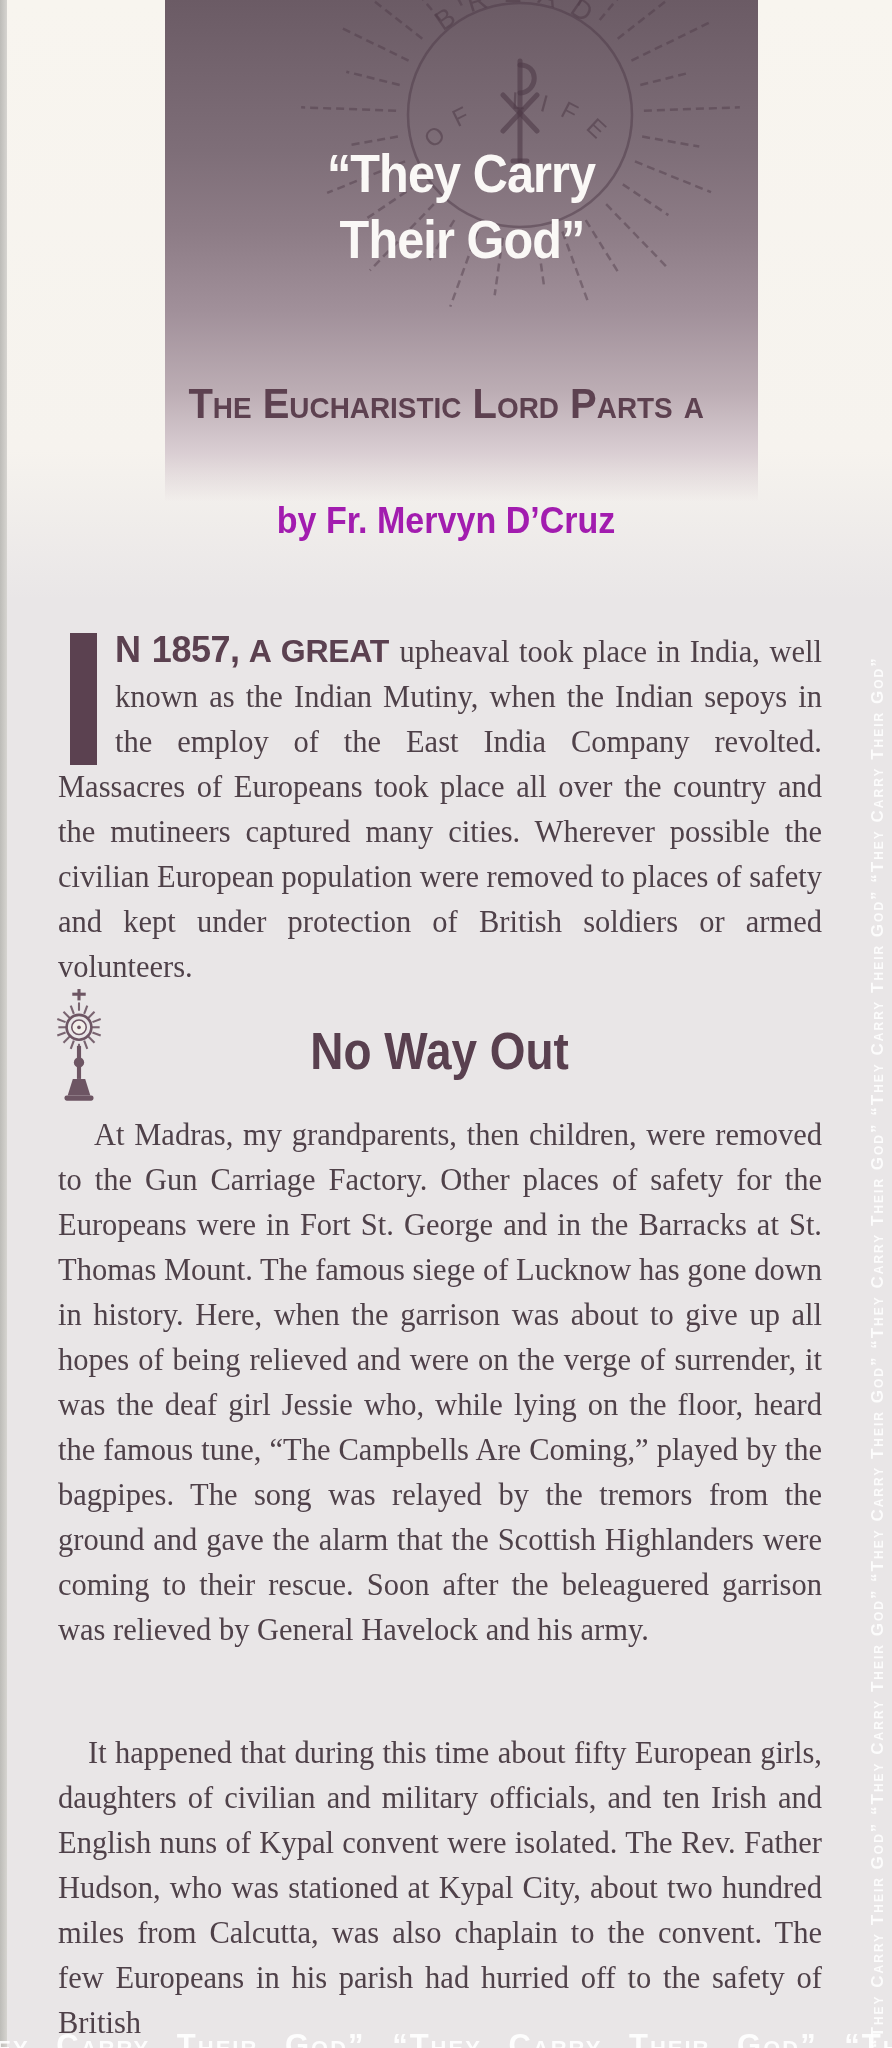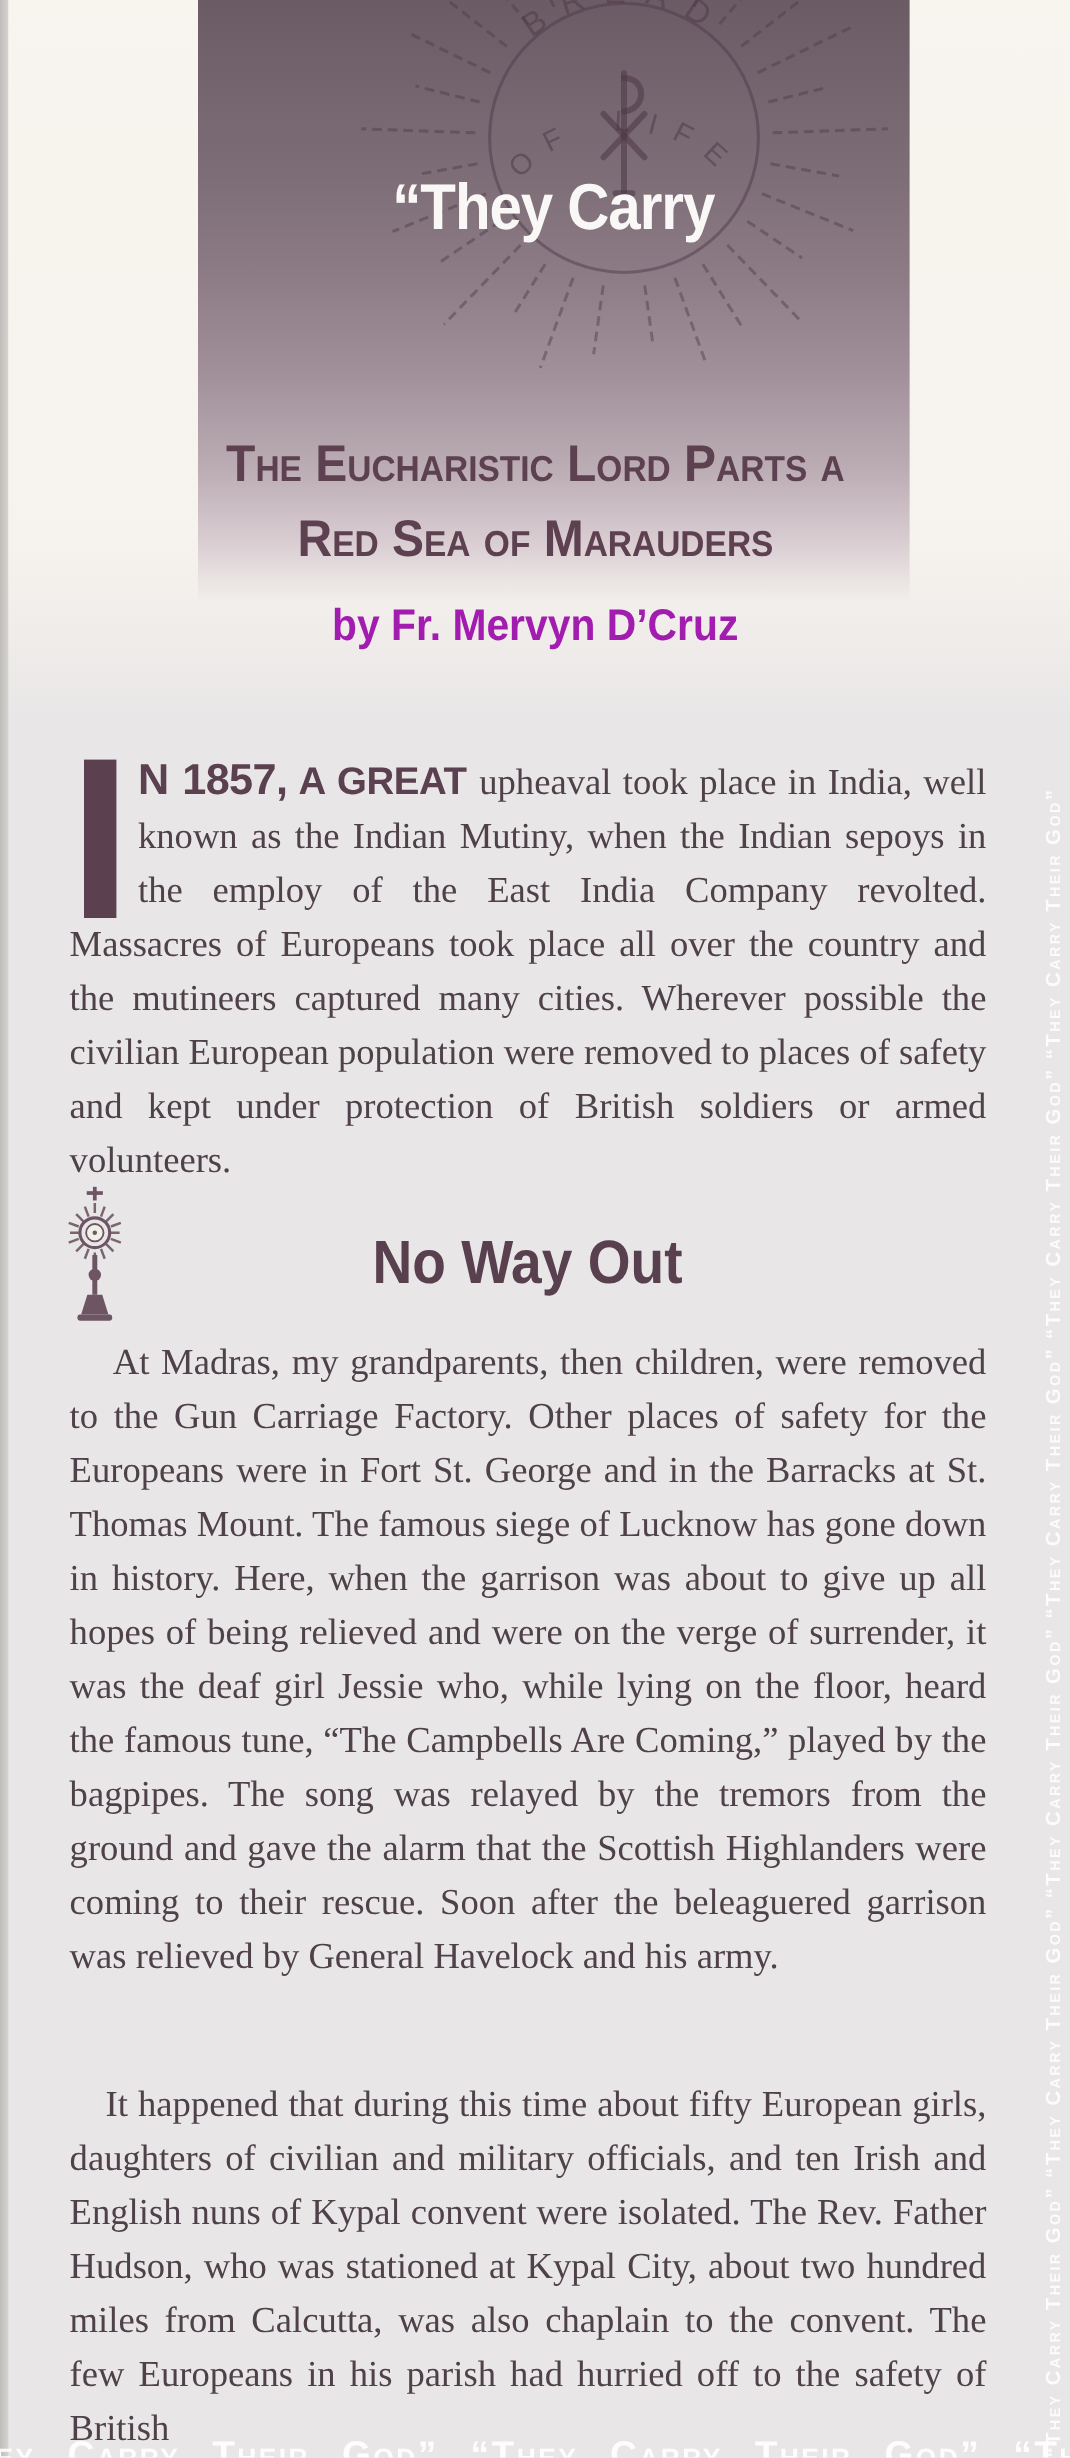--- a/index.html
+++ b/index.html
@@ -14,21 +14,21 @@
   
   .banner{position:absolute;left:165px;top:0;width:593px;height:502px;overflow:hidden;
        background:linear-gradient(to bottom,#6b5b65 0%,#74646e 14%,#7e6e78 30%,
          #8d7c86 46%,#a1909a 62%,#bcadb4 78%,#d9cdd2 90%,rgba(238,232,234,0) 100%);}
   .logo-svg{position:absolute;left:115px;top:-125px;width:480px;height:480px;}
   .title{position:absolute;left:0;top:92px;width:100%;text-align:center;
        font-family:"Liberation Sans",sans-serif;font-weight:bold;
        font-size:54px;line-height:66px;color:#faf8f6;letter-spacing:-1px;margin-top:48px;}
   .title .tline{display:inline-block;transform:scaleX(.9);}
   
-  .subtitle{position:absolute;left:0;top:356px;width:892px;text-align:center;
+  .subtitle{position:absolute;left:0;top:372px;width:892px;text-align:center;
        font-family:"Liberation Sans",sans-serif;font-weight:bold;
        font-variant:small-caps;font-size:43px;line-height:62px;color:#5d4150;}
   .subtitle .sline{display:inline-block;transform:scaleX(.93);}
   .byline{position:absolute;left:0;top:500px;width:892px;text-align:center;
        font-family:"Liberation Sans",sans-serif;font-weight:bold;
        font-size:37px;color:#a21caf;}
   .byline .sline{display:inline-block;transform:scaleX(.92);}
   
   .bodycopy{position:absolute;left:58px;width:764px;
        font-size:30.5px;line-height:45px;text-align:justify;color:#4f4149;}
@@ -109,26 +109,26 @@
     <g stroke="#4e3a47" stroke-opacity=".6" stroke-width="5" fill="none" stroke-linecap="round">
       <path d="M 0 -54 L 0 46"></path>
       <path d="M -7 46 L 7 46"></path>
       <path d="M 0 -50 C 19 -50 19 -24 0 -22"></path>
       <path d="M -17 -20 L 17 16"></path>
       <path d="M 17 -20 L -17 16"></path>
     </g>
   </svg>
   <div class="title">
     <div><span class="tline">“They Carry</span></div>
+    <div><span class="tline">Their God”</span></div>
   </div>
 </div>
 
 <div class="subtitle">
   <div><span class="sline">The Eucharistic Lord Parts a</span></div>
-  <div><span class="sline">Red Sea of Marauders</span></div>
 </div>
 <div class="byline">
   <span class="sline">by Fr. Mervyn D’Cruz</span>
 </div>
 
 <p class="bodycopy" id="para1">
   <span class="dropcap">I</span><span class="lead1">N 1857,</span><span class="lead2"> A GREAT </span><span>upheaval took place in India, well known as the Indian Mutiny, when the Indian sepoys in the employ of the East India Company revolted. Massacres of Europeans took place all over the country and the mutineers captured many cities. Wherever possible the civilian European population were removed to places of safety and kept under protection of British soldiers or armed volunteers.</span>
 </p>
 
 <div class="section-head">

